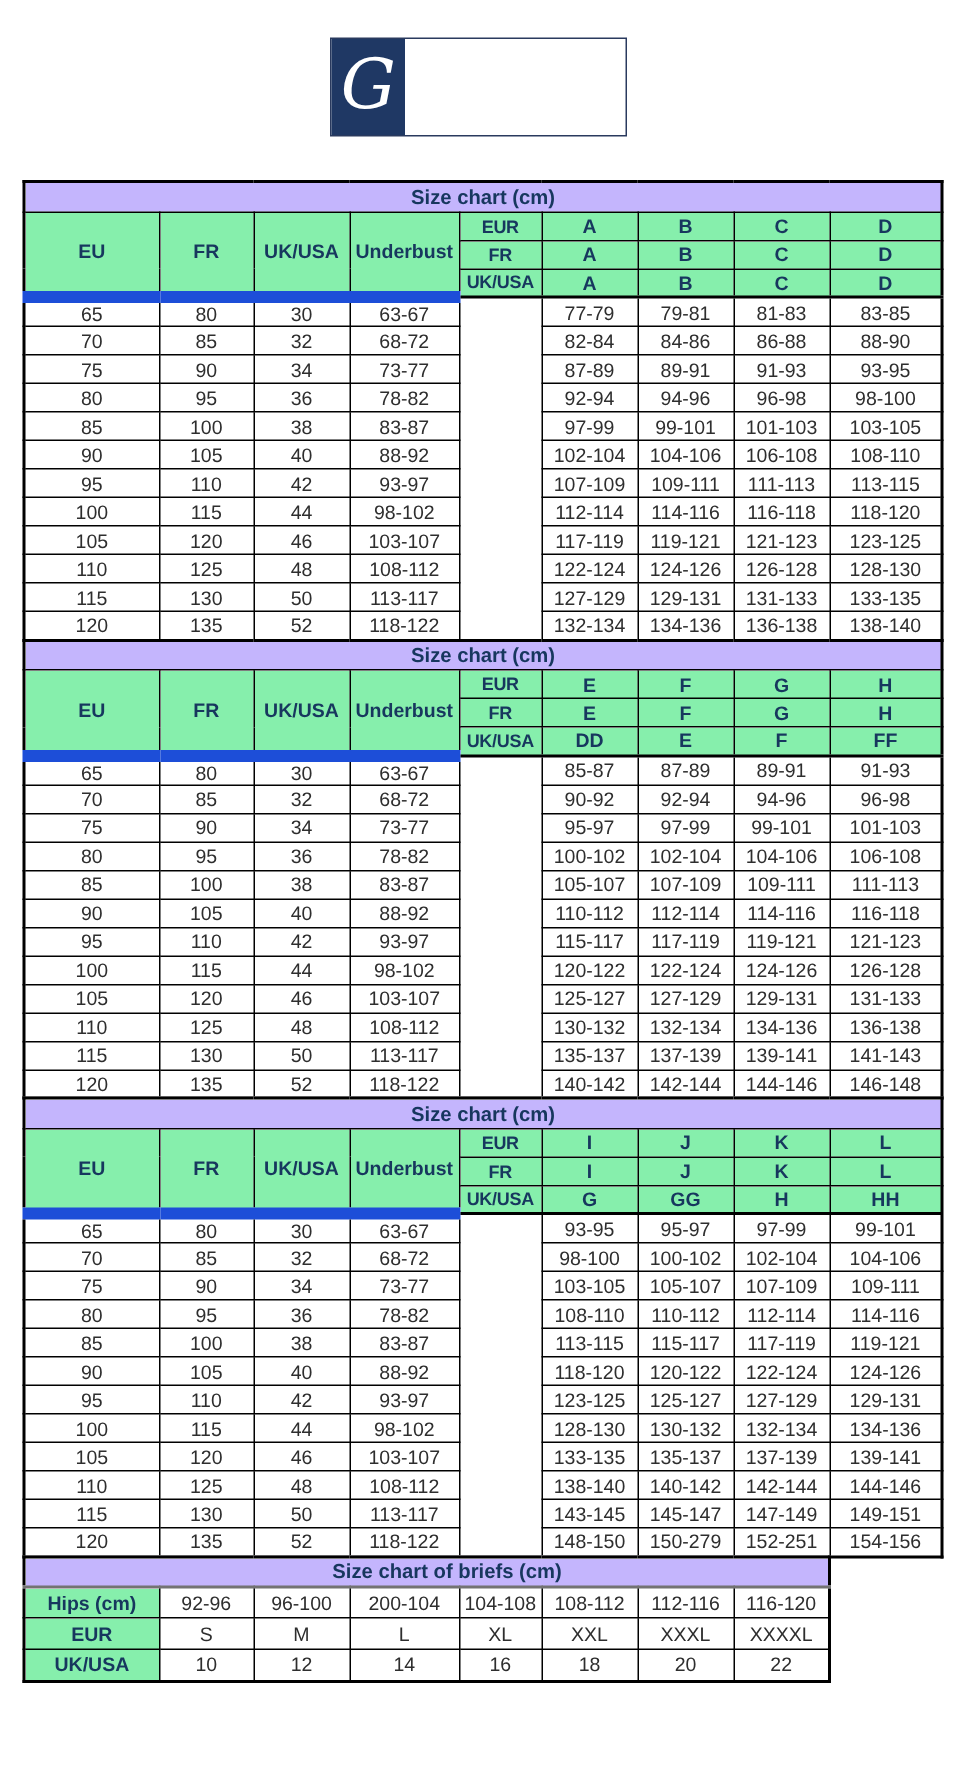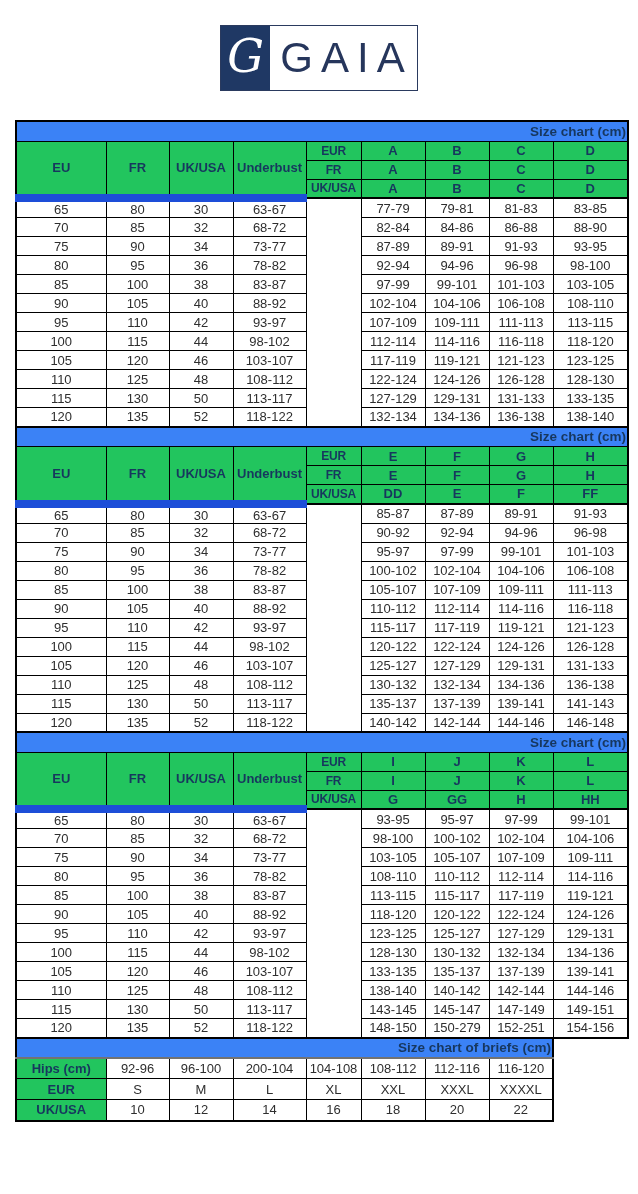--- a/index.html
+++ b/index.html
@@ -28,24 +28,24 @@
   table.sz{
     border-collapse:collapse;table-layout:fixed;
     margin-left:15px;border:2px solid #000;background:#fff;
   }
   table.sz td{
     border:1px solid #000;text-align:center;vertical-align:middle;
     height:19px;padding:0 1px;font-size:13px;color:#2e2e2e;
     white-space:nowrap;overflow:hidden;box-sizing:border-box;
   }
   table.sz td.title{
-    background:#3b82f6;color:#17375E;font-weight:bold;
-    height:20px;font-size:13.5px;text-align:right;
+    background:#c4b5fd;color:#17375E;font-weight:bold;
+    height:20px;font-size:13.5px;
   }
-  table.sz td.hdr{background:#22c55e;color:#17375E;font-weight:bold;}
+  table.sz td.hdr{background:#86efac;color:#17375E;font-weight:bold;}
   table.sz td.lbl{font-size:12px;letter-spacing:-0.2px;}
   table.bra{width:612px;}
   table.bra.t1{margin-top:29px;}
   table.bra + table.bra, table.briefs{margin-top:-2px;}
   
   table.bra tbody.hd tr:last-child td{border-bottom:2px solid #000;}
   table.bra td[rowspan="3"]{border-bottom:8px solid #1d4ed8;}
   table.bra td.gap{background:#fff;}
   table.briefs{width:537px;}
   table.briefs td{height:21px;}
@@ -53,21 +53,20 @@
 </style>
 </head>
 <body>
 
 <div class="page">
 
   <div class="logo">
     <div class="logo-mark">
       <span>G</span>
     </div>
-    <div class="logo-text">GAIA</div>
   </div>
 
   <table class="sz bra t1">
     <colgroup>
       <col style="width:90px">
         <col style="width:63px">
         <col style="width:64px">
         <col style="width:73px">
       <col style="width:55px">
         <col style="width:64px">

